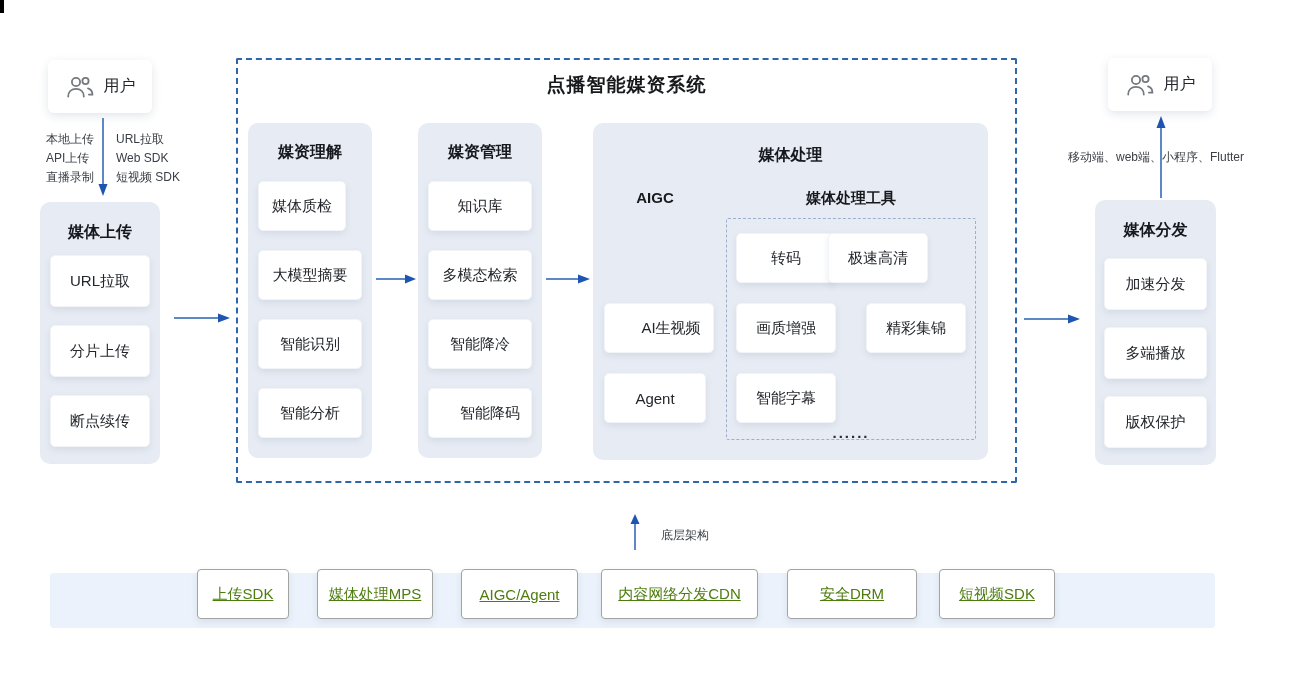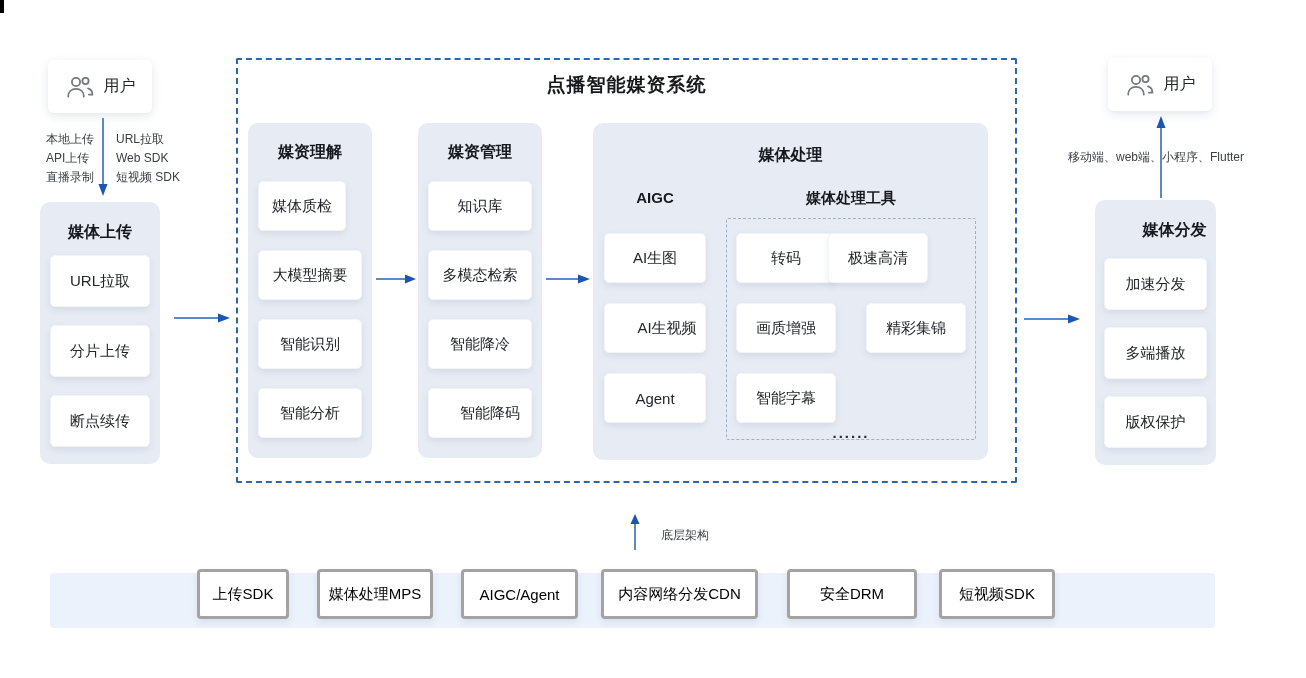--- a/index.html
+++ b/index.html
@@ -27,23 +27,23 @@
 
   .sub-label { position:absolute; font-size:15px; font-weight:700; color:#17191d; text-align:center; }
   .inner-dashed { position:absolute; border:1px dashed #9cb0cb; border-radius:2px; }
   .ellipsis { position:absolute; font-size:15px; font-weight:700; color:#2a2d33; letter-spacing:2px; text-align:center; }
 
   .anno { position:absolute; font-size:12px; color:#3b4047; line-height:1.6; white-space:nowrap; }
   .arrow { position:absolute; }
 
   .bottom-bar { position:absolute; left:50px; top:573px; width:1165px; height:55px;
     background:#ebf2fb; border-radius:4px; }
-  .bottom-card { position:absolute; top:569px; height:50px; background:#fff; border:3px solid #a3a3a3;
+  .bottom-card { position:absolute; top:569px; height:50px; background:#fff; border:1px solid #a3a3a3;
     border-radius:4px; box-shadow:0 3px 7px rgba(45,65,95,.10); display:flex; align-items:center;
-    justify-content:center; font-size:15px; color:#000000; }
+    justify-content:center; font-size:15px; color:#4d7c0f;text-decoration:underline; }
 </style>
 </head>
 <body>
 
 <div class="stage">
 
   <div class="corner-mark"></div>
 
   <div class="user-box" style="left:48px; top:60px;">
     <span>
@@ -113,39 +113,38 @@
     <line x1="0" y1="6" x2="32" y2="6" stroke="#5d88c6" stroke-width="2"></line>
     <polygon points="32,1.5 44,6 32,10.5" fill="#1d55b0"></polygon>
   </svg>
 
   <div class="panel" style="left:593px; top:123px; width:395px; height:337px;">
     <div class="panel-title" style="top:22px;">媒体处理</div>
   </div>
   <div class="sub-label" style="left:604px; top:189px; width:102px;">AIGC</div>
   <div class="sub-label" style="left:726px; top:189px; width:250px;">媒体处理工具</div>
 
-  <div class="card" style="left:604px; top:233px; width:102px; height:50px;">AI生图</div>
-  <div class="card" style="left:604px; top:303px; width:102px; height:50px;padding-left:24px;">AI生视频</div>
+  <div class="card" style="left:604px; top:303px; width:110px; height:50px;padding-left:24px;">AI生视频</div>
   <div class="card" style="left:604px; top:373px; width:102px; height:50px;">Agent</div>
 
   <div class="inner-dashed" style="left:726px; top:218px; width:250px; height:222px;"></div>
   <div class="card" style="left:736px; top:233px; width:100px; height:50px;">转码</div>
   <div class="card" style="left:828px; top:233px; width:100px; height:50px;">极速高清</div>
   <div class="card" style="left:736px; top:303px; width:100px; height:50px;">画质增强</div>
   <div class="card" style="left:866px; top:303px; width:100px; height:50px;">精彩集锦</div>
   <div class="card" style="left:736px; top:373px; width:100px; height:50px;">智能字幕</div>
   <div class="ellipsis" style="left:726px; top:424px; width:250px;">......</div>
 
   <svg class="arrow" style="left:1024px; top:313px;" width="56" height="12">
     <line x1="0" y1="6" x2="44" y2="6" stroke="#5d88c6" stroke-width="2"></line>
     <polygon points="44,1.5 56,6 44,10.5" fill="#1d55b0"></polygon>
   </svg>
 
   <div class="panel" style="left:1095px; top:200px; width:121px; height:265px;">
-    <div class="panel-title" style="top:20px;margin-left:19px;">媒体分发</div>
+    <div class="panel-title" style="top:20px;">媒体分发</div>
   </div>
   <div class="card" style="left:1104px; top:258px; width:103px; height:52px;">加速分发</div>
   <div class="card" style="left:1104px; top:396px; width:103px; height:52px;">版权保护</div>
   <div class="card" style="left:1104px; top:327px; width:103px; height:52px;">多端播放</div>
 
   <svg class="arrow" style="left:1155px; top:116px;" width="12" height="82">
     <polygon points="6,0 1.5,12 10.5,12" fill="#1d55b0"></polygon>
     <line x1="6" y1="12" x2="6" y2="82" stroke="#5d88c6" stroke-width="2"></line>
   </svg>
   <div class="anno" style="left:1068px; top:148px;">移动端、web端、小程序、Flutter</div>

